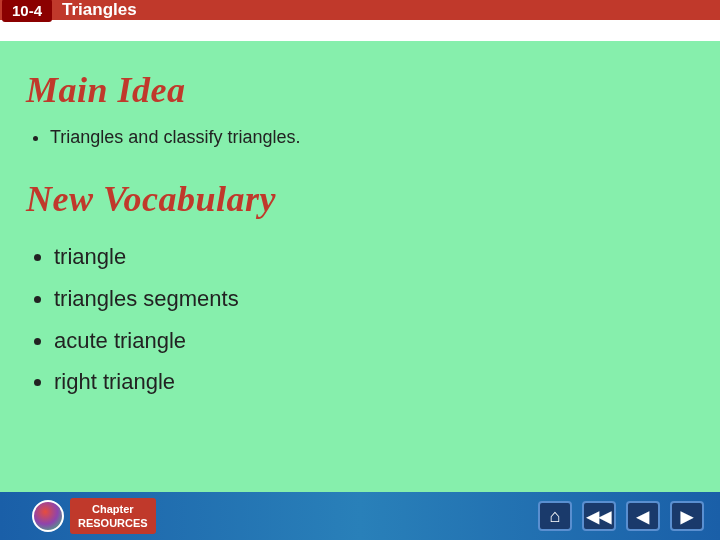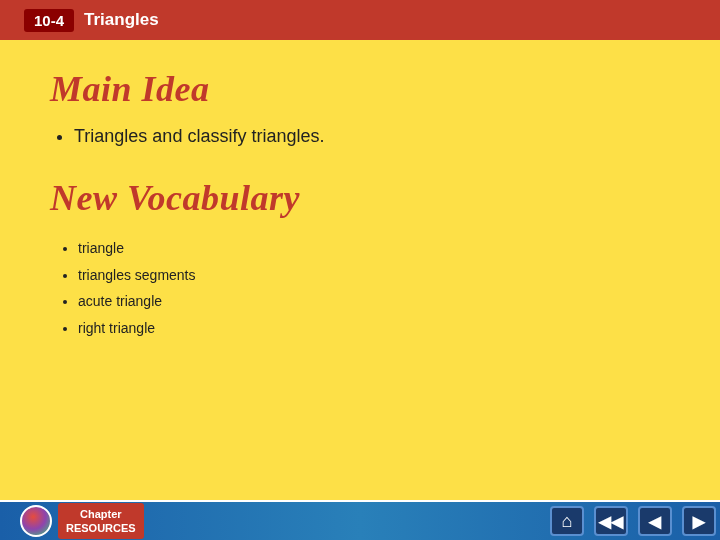--- a/index.html
+++ b/index.html
@@ -9,47 +9,48 @@
       height: 540px;
       overflow: hidden;
       font-family: Arial, sans-serif;
       background: #fff;
       position: relative;
     }
 
     
     .top-bar {
       background: #c0392b;
-      height: 40px;
-      display: flex;
-      align-items: center;
-      padding: 0 24px;
+      height: 20px;
+      display: flex;
+      align-items: center;
+      padding: 0 2px;
       gap: 10px;
     }
 
     .lesson-badge {
       background: #8b0000;
       color: #fff;
       font-size: 15px;
       font-weight: bold;
       padding: 3px 10px;
       border-radius: 3px;
     }
 
     .top-bar-title {
       color: #fff;
       font-size: 17px;
       font-weight: bold;
     }
 
     
     .main-content {
-      background: #fde047;
-      padding: 28px 50px 20px 50px;
+      background: #86efac;
+      padding: 28px 50px 20px 26px;
       min-height: 460px;
+      margin-top: 21px;
     }
 
     
     .section-heading {
       font-family: Georgia, 'Times New Roman', serif;
       font-style: italic;
       font-weight: bold;
       font-size: 36px;
       color: #c0392b;
       margin-bottom: 16px;
@@ -76,37 +77,37 @@
       margin-top: 8px;
     }
 
     .vocab-col {
       flex: 1;
     }
 
     .vocab-list {
       list-style: disc;
       padding-left: 28px;
-      font-size: 14px;
+      font-size: 22px;
       color: #222;
       line-height: 1.9;
     }
 
     
     .bottom-bar {
       position: absolute;
       bottom: 0;
       left: 0;
       width: 720px;
-      height: 38px;
+      height: 48px;
       background: linear-gradient(to right, #1a5fa8, #2980b9, #1a5fa8);
       display: flex;
       align-items: center;
       justify-content: flex-end;
-      padding: 0 4px;
+      padding: 0 16px;
       gap: 10px;
     }
 
     .bottom-logo {
       display: flex;
       align-items: center;
       gap: 6px;
       margin-right: auto;
       margin-left: 16px;
     }

